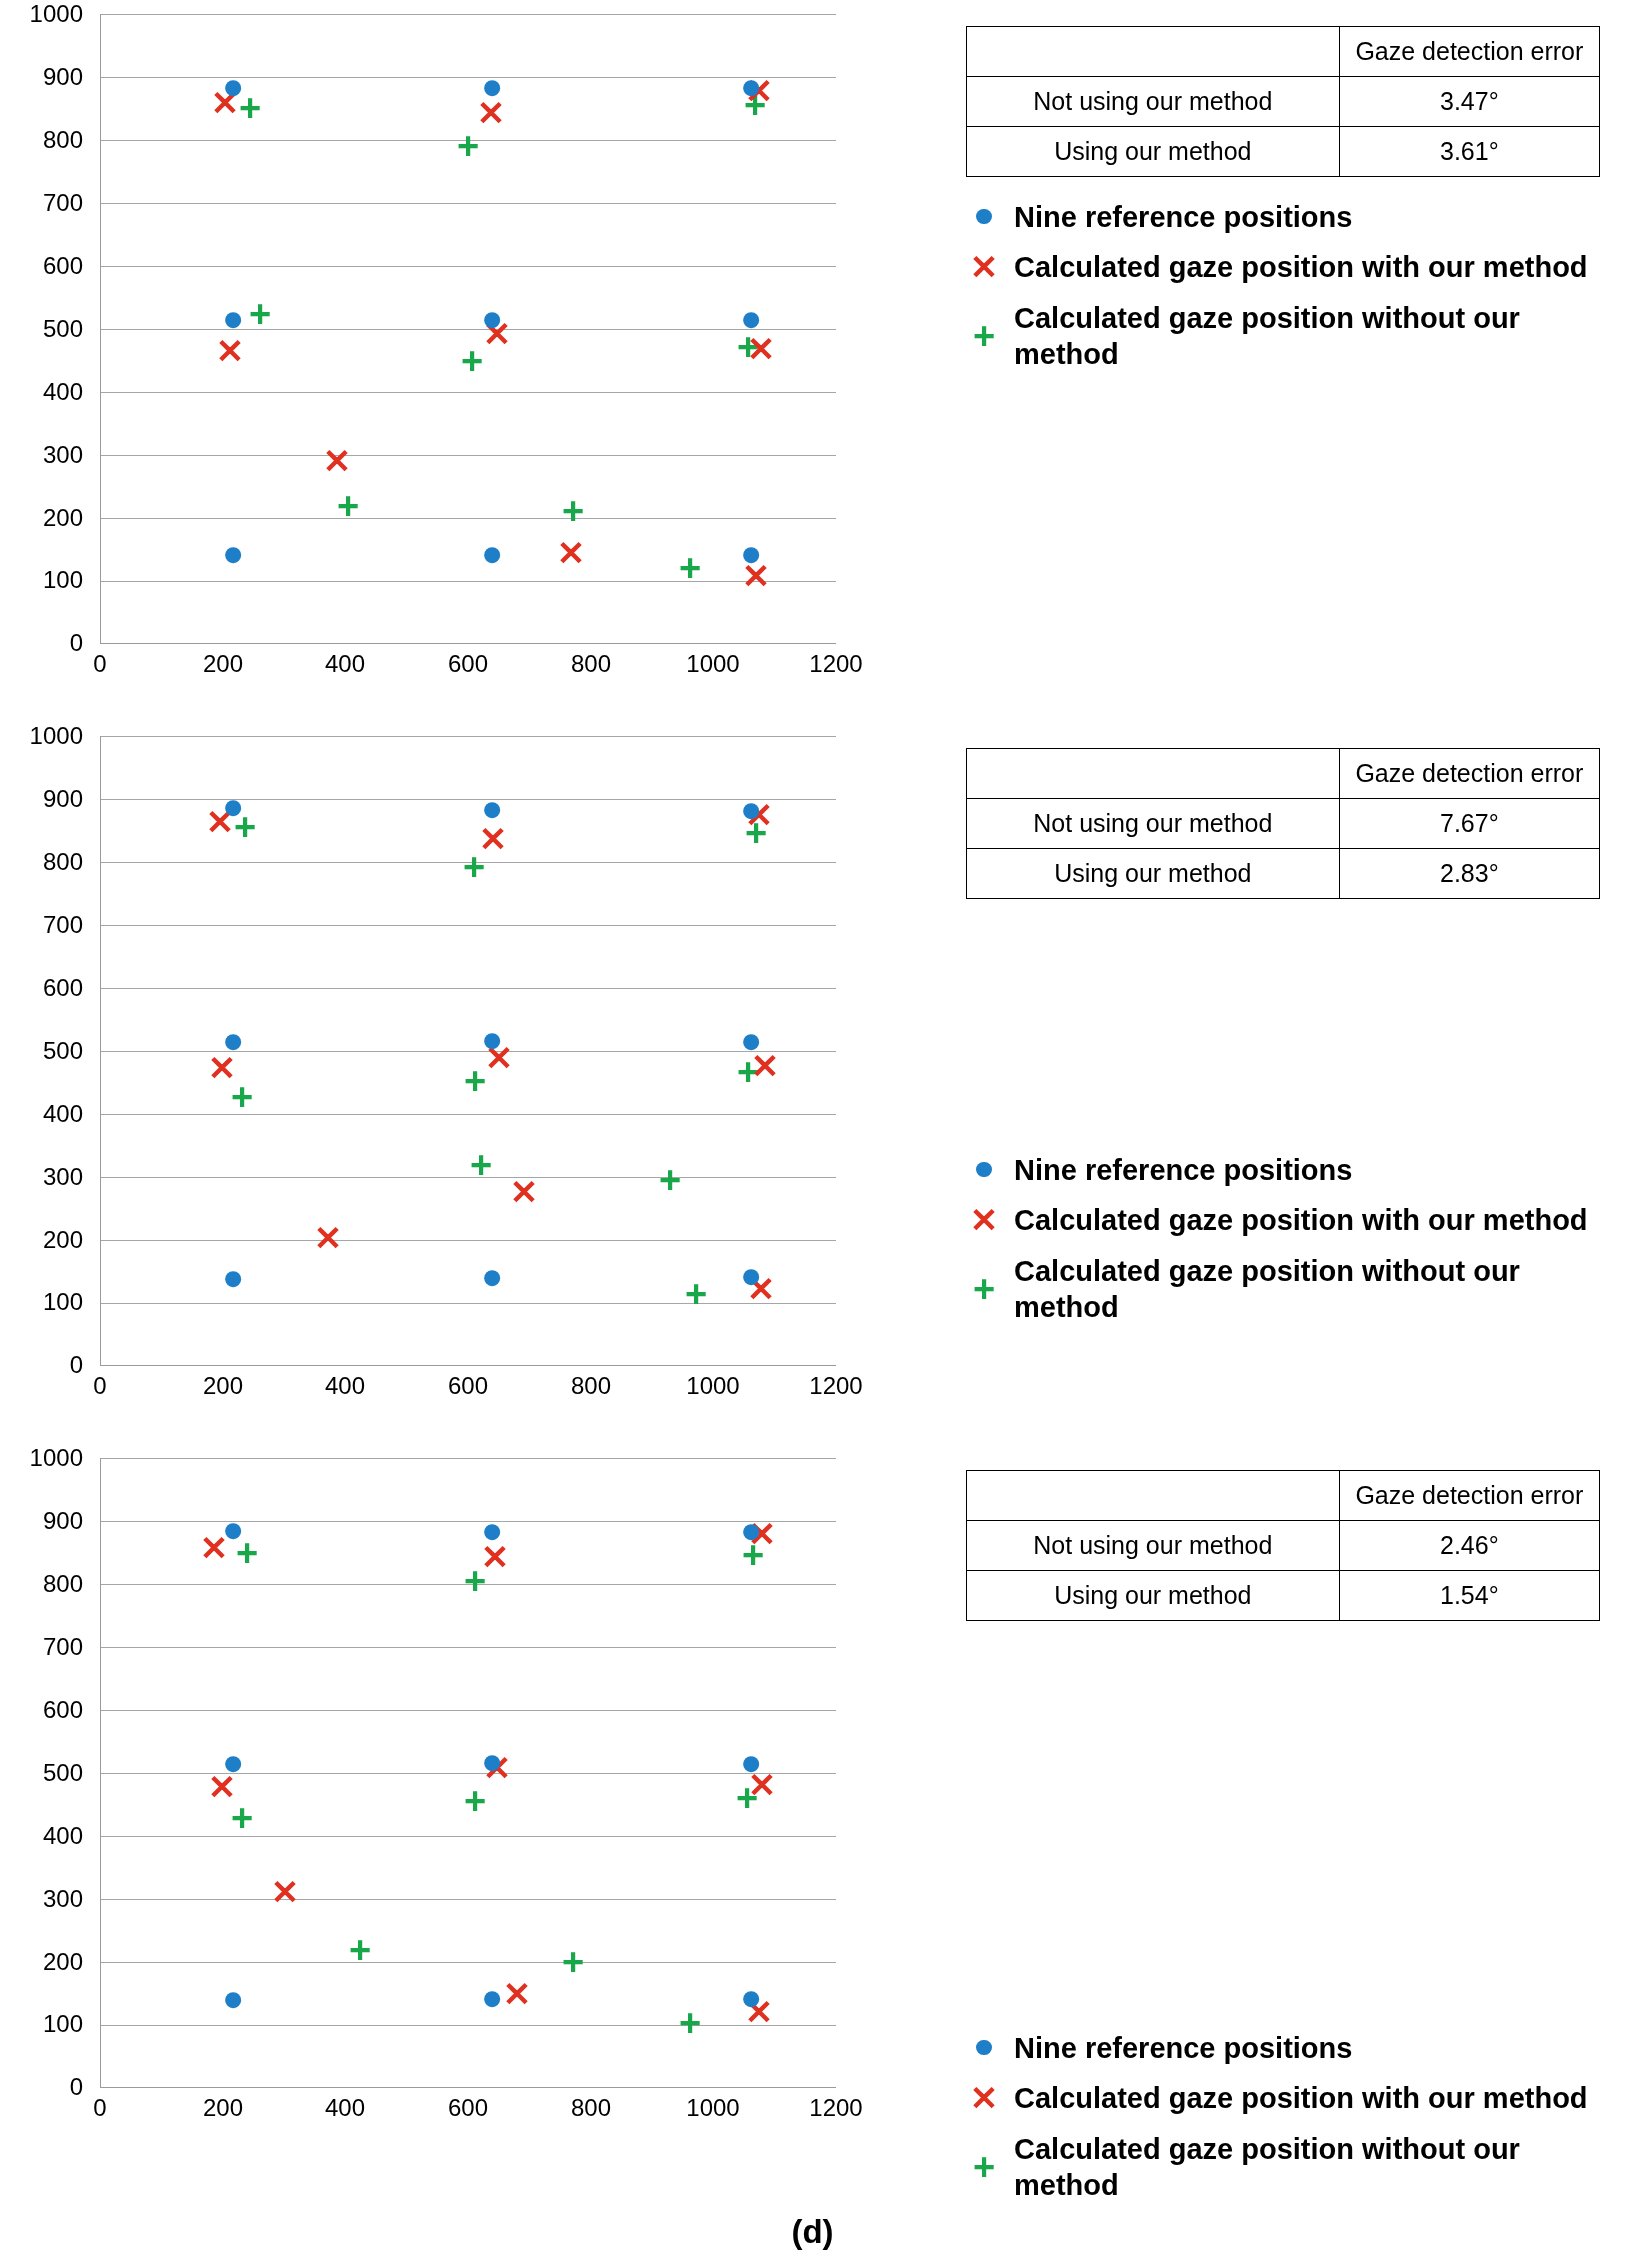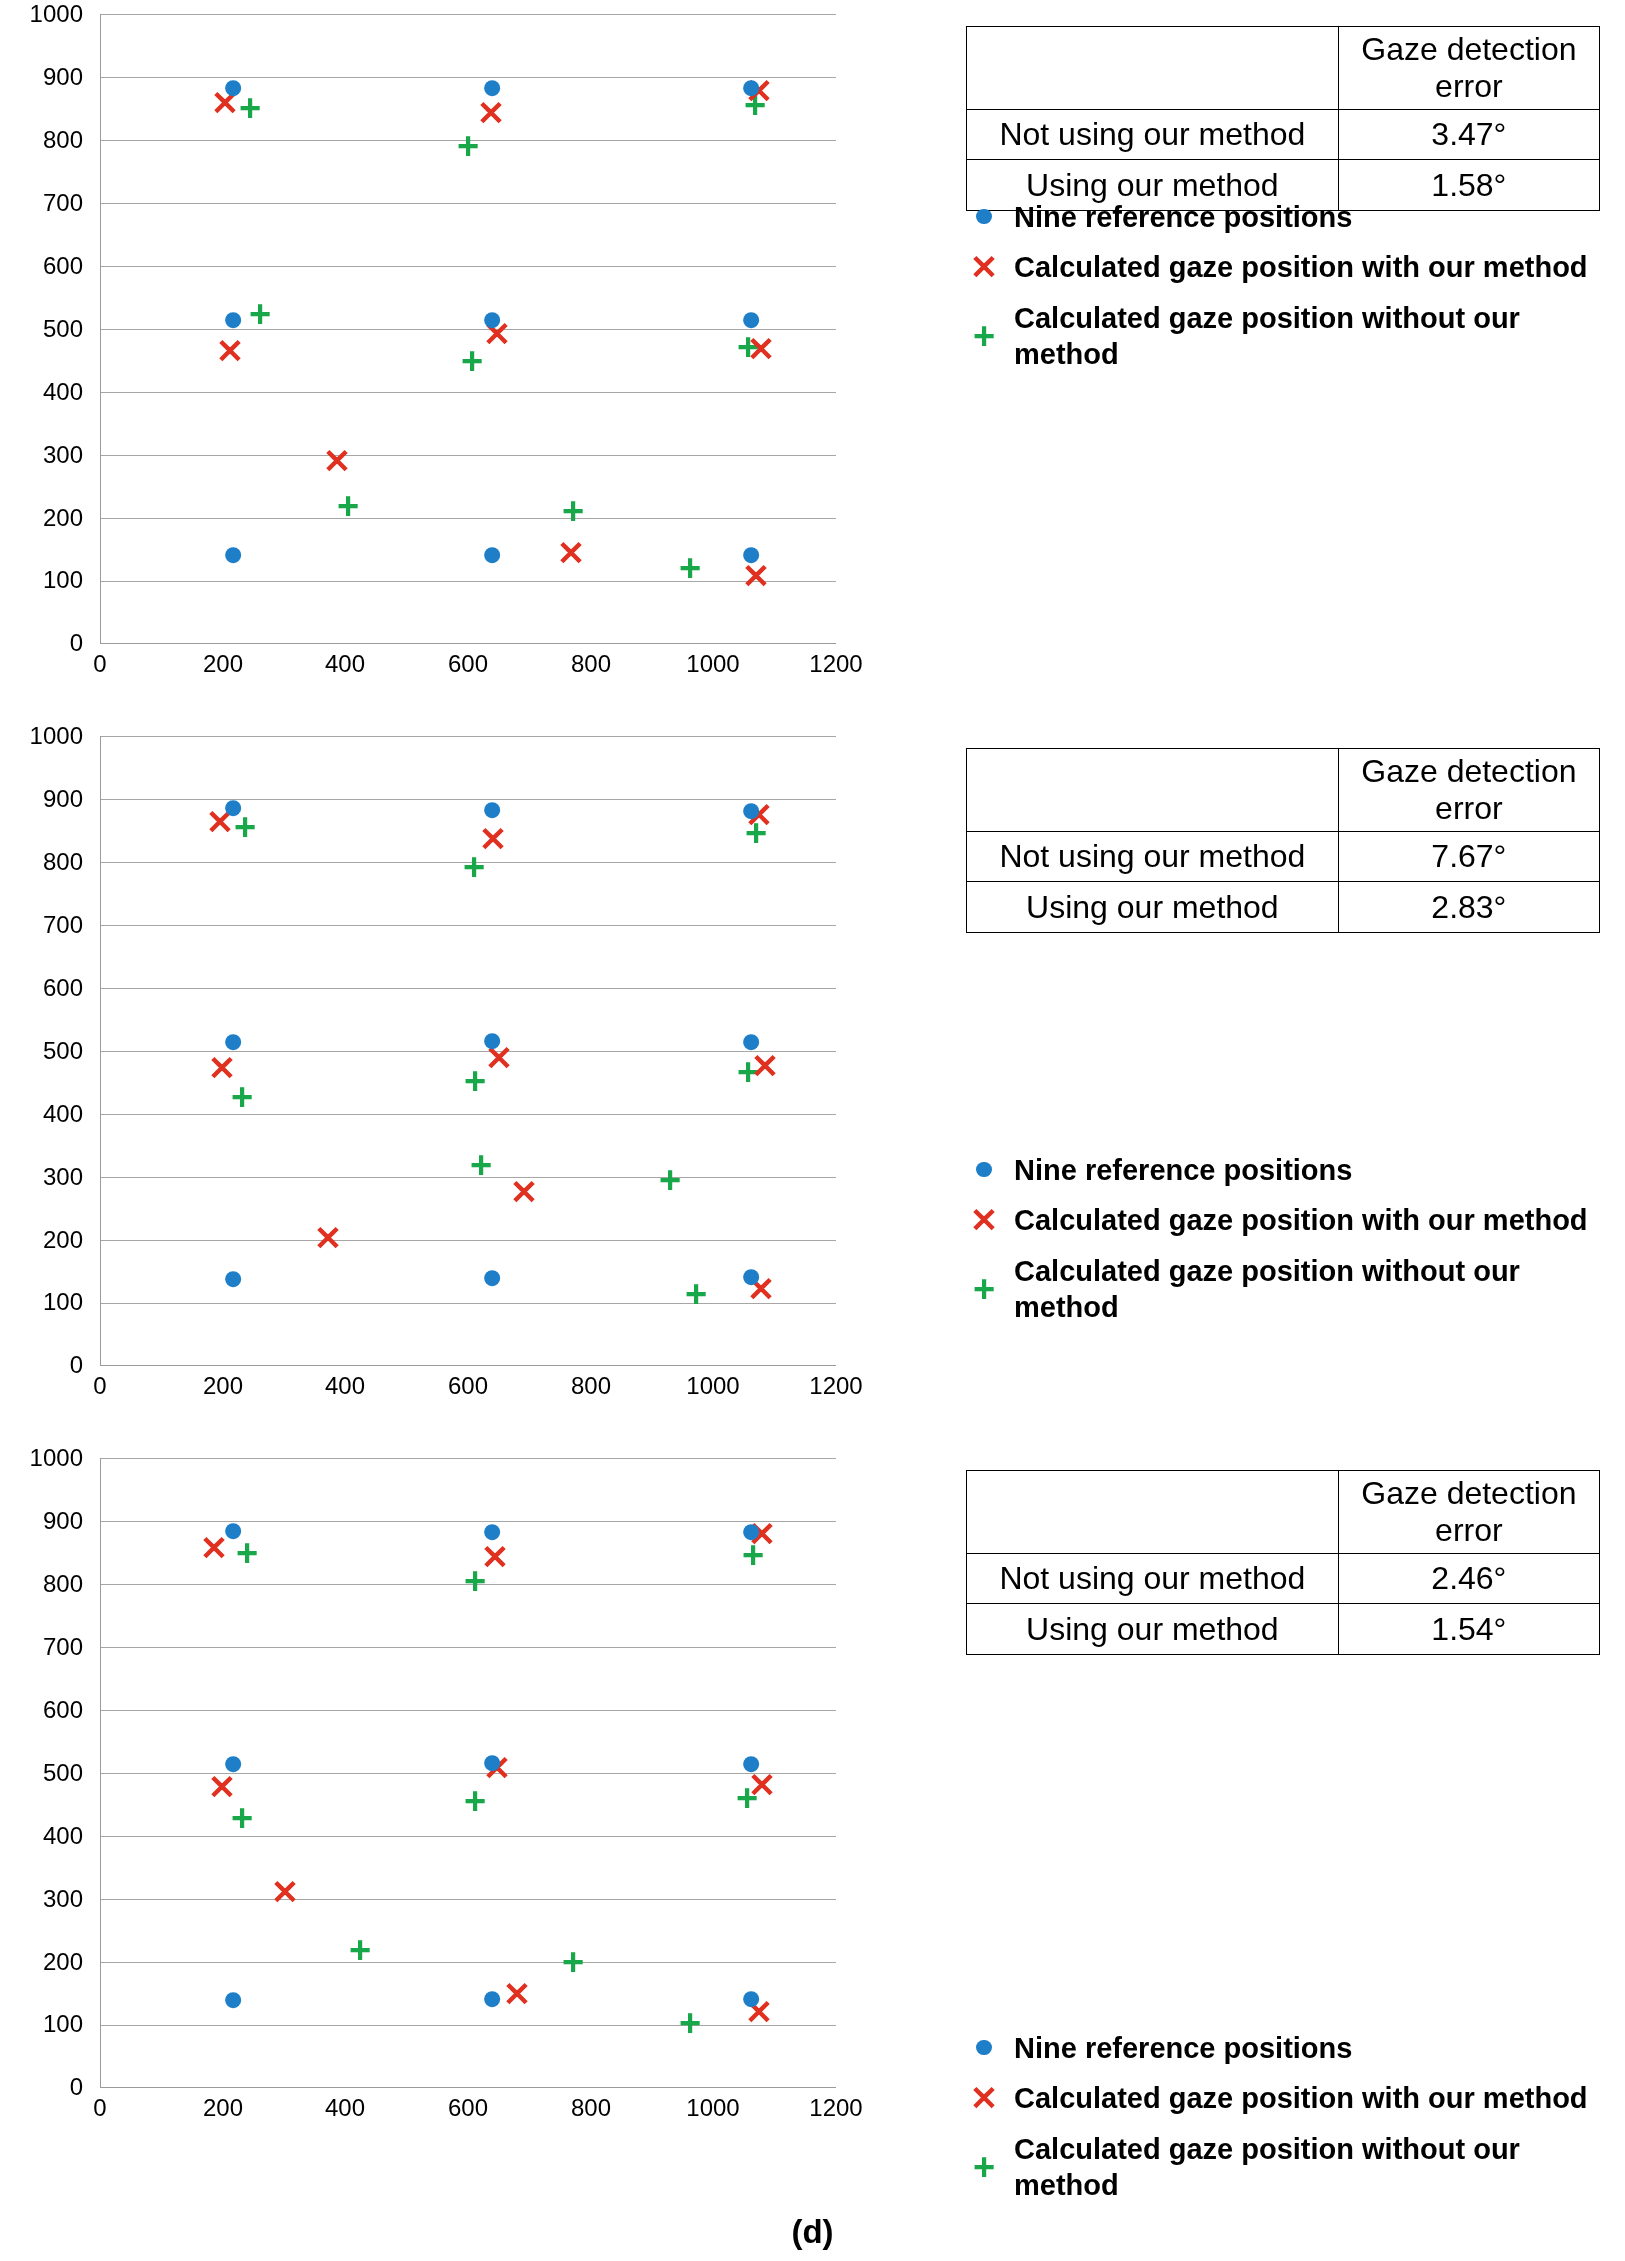--- a/index.html
+++ b/index.html
@@ -111,21 +111,21 @@
     position: relative;
     width: 680px;
     height: 713px;
   }
   table.err-table {
     position: absolute;
     left: 25.5px;
     top: 25.5px;
     border-collapse: collapse;
     width: 634px;
-    font-size: 32px;
+    font-size: 25px;
   }
   table.err-table td {
     border: 1.9px solid #000;
     padding: 4.6px 7.4px;
     text-align: center;
     vertical-align: middle;
     height: 40px;
   }
   td.hdr-blank { width: 380px; }
   td.hdr-err { width: 255px; line-height: 1.15; }
@@ -253,21 +253,21 @@
               <tr>
                 <td class="hdr-blank"></td>
                 <td class="hdr-err">Gaze detection error</td>
               </tr>
               <tr>
                 <td class="row-label">Not using our method</td>
                 <td>3.47°</td>
               </tr>
               <tr>
                 <td class="row-label">Using our method</td>
-                <td>1.58°</td>
+                <td>3.61°</td>
               </tr>
             </tbody>
           </table>
           <div class="legend" style="top: 199px;">
             <div class="legend-row">
               <div class="legend-sym"><span class="s-dot"></span></div>
               <div class="legend-text">Nine  reference  positions</div>
             </div>
             <div class="legend-row">
               <div class="legend-sym"><span class="s-cross">✕</span></div>

